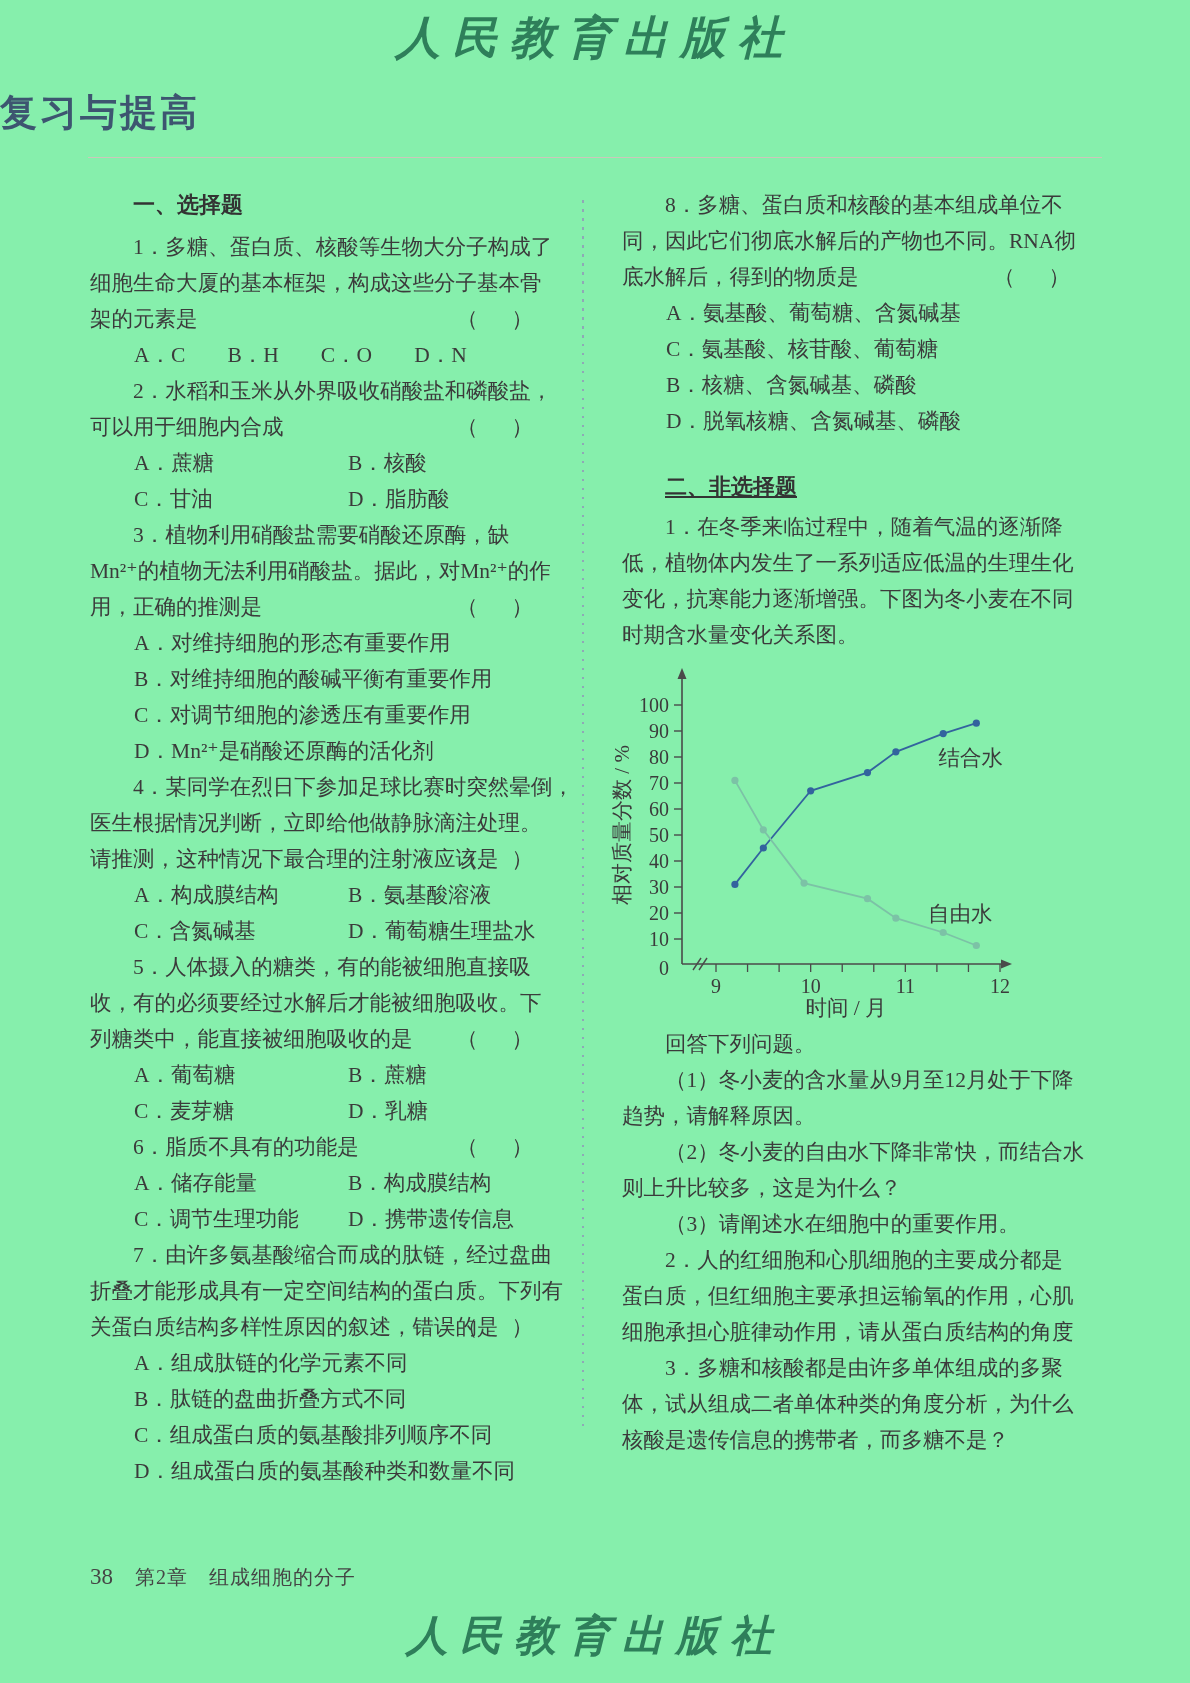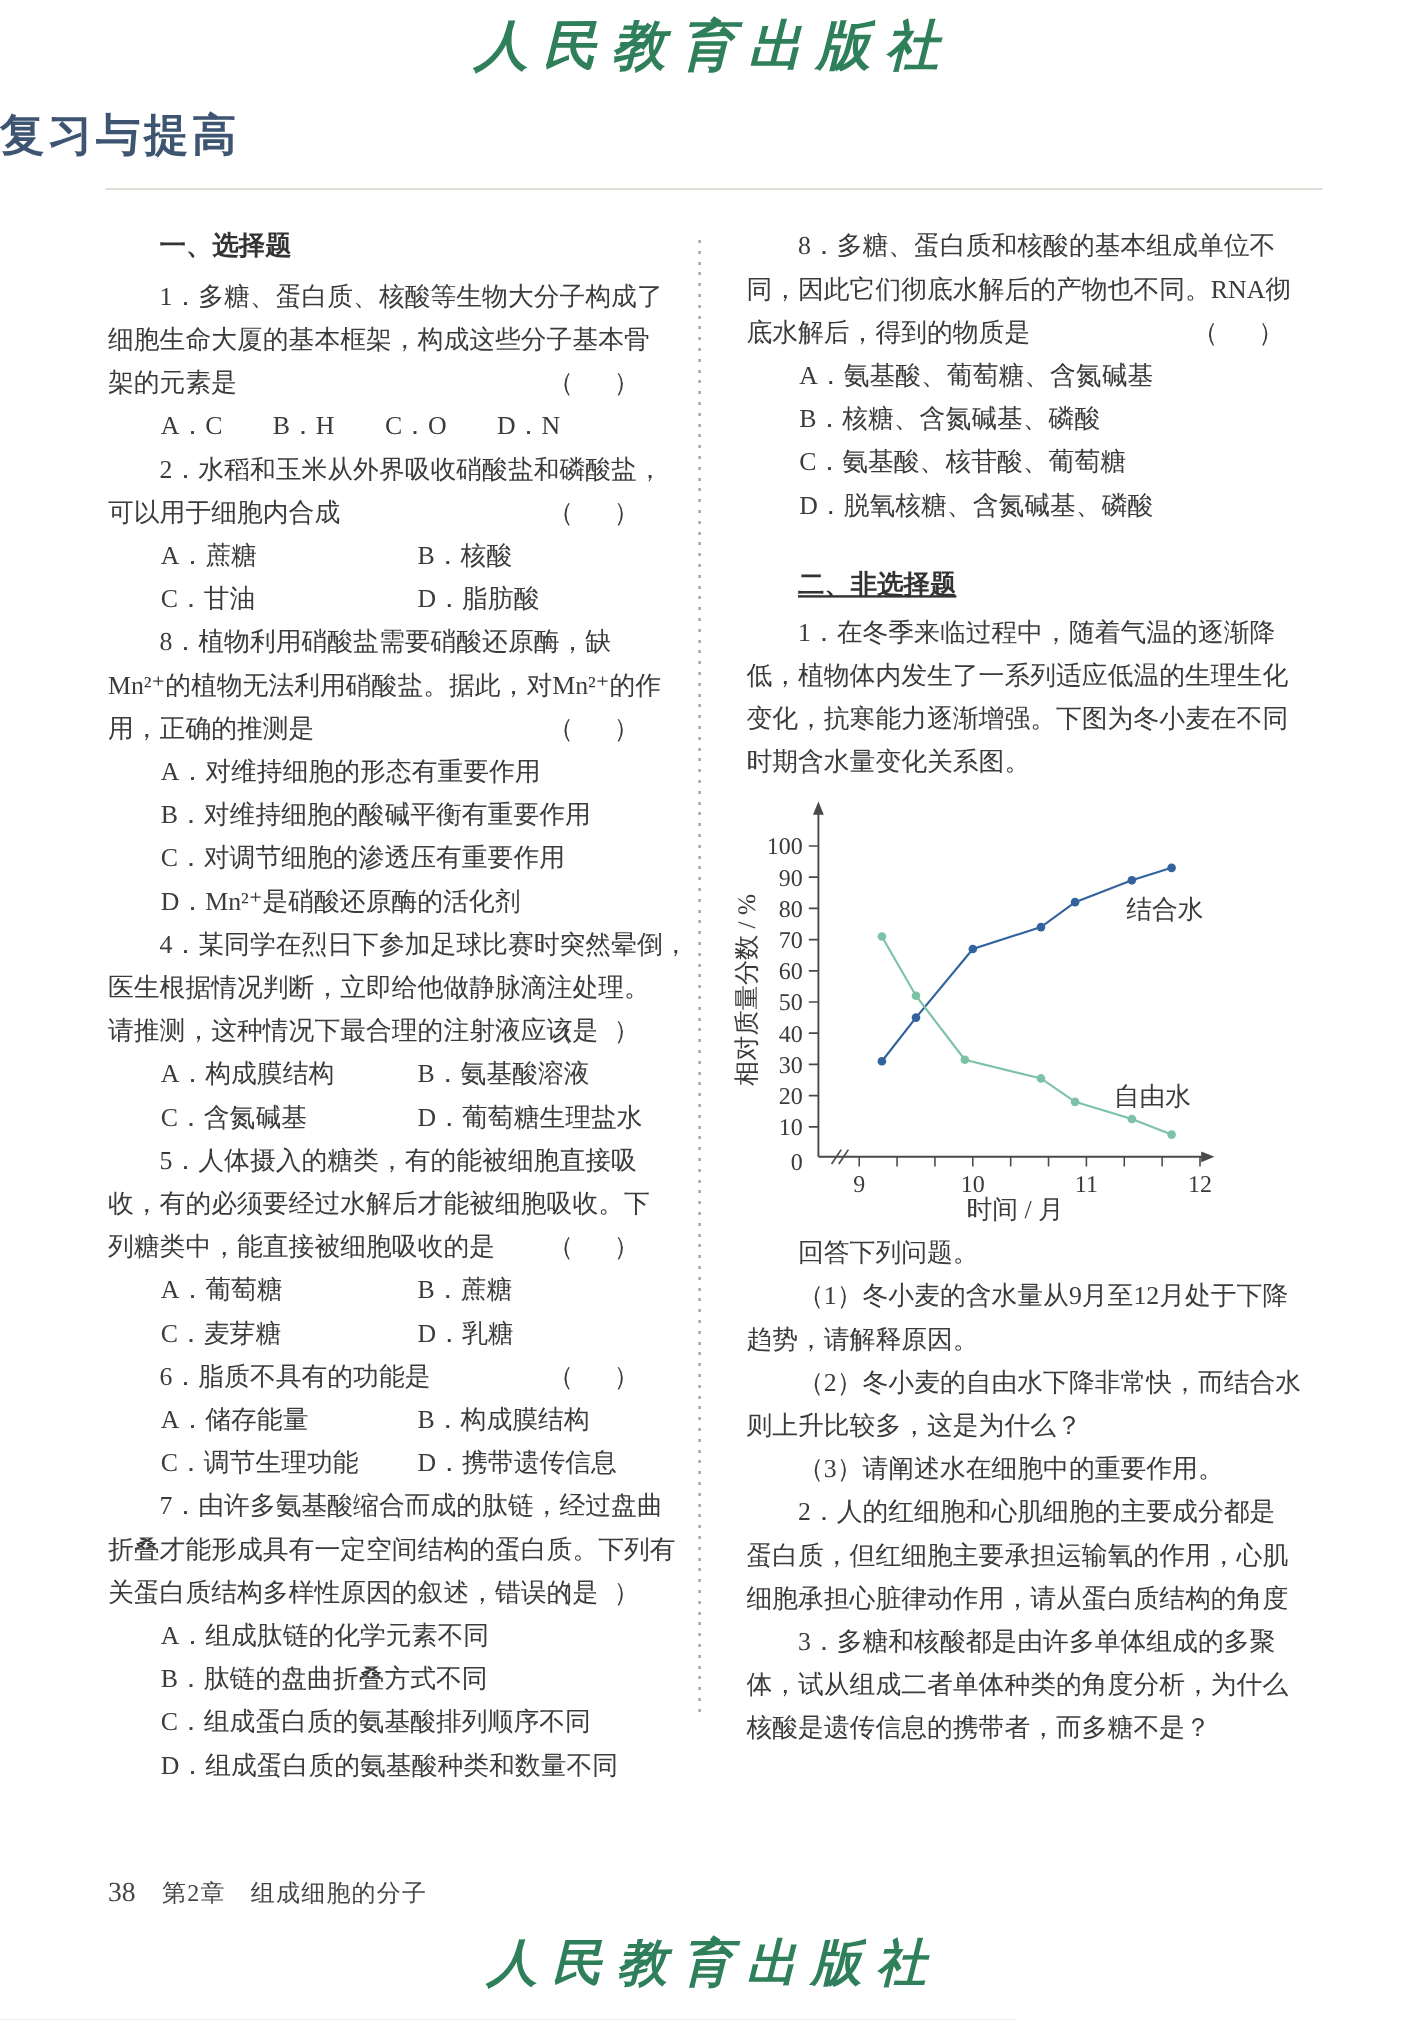--- a/index.html
+++ b/index.html
@@ -1,18 +1,18 @@
 <!DOCTYPE html>
 <html><head>
 <meta charset="utf-8">
 <style>
   html,body{margin:0;padding:0;background:#e8e4da;}
   .page{
     position:relative;width:1190px;height:1683px;margin:0 auto;
-    background:#ffffff;overflow:hidden;
+    background:#86efac;overflow:hidden;
     font-family:"Liberation Serif","DejaVu Serif",serif;
     color:#3b3b3b;font-size:21.5px;
   }
   
   .logo{
     position:absolute;left:0;width:1190px;text-align:center;
     font-family:"DejaVu Serif","Liberation Serif",serif;
     font-style:italic;font-weight:600;color:#2e7f5a;
     font-size:45px;letter-spacing:12px;white-space:nowrap;
   }
@@ -79,21 +79,21 @@
         <div class="ln indent">2．水稻和玉米从外界吸收硝酸盐和磷酸盐，</div>
         <div class="ln">可以用于细胞内合成<span class="bracket">（　）</span></div>
         <div class="opt-row">
           <span>A．蔗糖</span>
           <span>B．核酸</span>
         </div>
         <div class="opt-row">
           <span>C．甘油</span>
           <span>D．脂肪酸</span>
         </div>
-        <div class="ln indent">8．植物利用硝酸盐需要硝酸还原酶，缺</div>
+        <div class="ln indent">3．植物利用硝酸盐需要硝酸还原酶，缺</div>
         <div class="ln">Mn²⁺的植物无法利用硝酸盐。据此，对Mn²⁺的作</div>
         <div class="ln">用，正确的推测是<span class="bracket">（　）</span></div>
         <div class="opt-line">A．对维持细胞的形态有重要作用</div>
         <div class="opt-line">B．对维持细胞的酸碱平衡有重要作用</div>
         <div class="opt-line">C．对调节细胞的渗透压有重要作用</div>
         <div class="opt-line">D．Mn²⁺是硝酸还原酶的活化剂</div>
         <div class="ln indent">4．某同学在烈日下参加足球比赛时突然晕倒，</div>
         <div class="ln">医生根据情况判断，立即给他做静脉滴注处理。</div>
         <div class="ln">请推测，这种情况下最合理的注射液应该是<span class="bracket">（　）</span></div>
         <div class="opt-row">
@@ -133,22 +133,22 @@
         <div class="opt-line">D．组成蛋白质的氨基酸种类和数量不同</div>
       </div>
   </div>
 
   <div class="col col-right">
     <div id="q8-block">
         <div class="ln indent">8．多糖、蛋白质和核酸的基本组成单位不</div>
         <div class="ln">同，因此它们彻底水解后的产物也不同。RNA彻</div>
         <div class="ln">底水解后，得到的物质是<span class="bracket">（　）</span></div>
         <div class="opt-line">A．氨基酸、葡萄糖、含氮碱基</div>
+        <div class="opt-line">C．氨基酸、核苷酸、葡萄糖</div>
         <div class="opt-line">B．核糖、含氮碱基、磷酸</div>
-        <div class="opt-line">C．氨基酸、核苷酸、葡萄糖</div>
         <div class="opt-line">D．脱氧核糖、含氮碱基、磷酸</div>
       </div>
     <div class="sec-heading second">二、非选择题</div>
     <div id="nq1-block">
         <div class="ln indent">1．在冬季来临过程中，随着气温的逐渐降</div>
         <div class="ln">低，植物体内发生了一系列适应低温的生理生化</div>
         <div class="ln">变化，抗寒能力逐渐增强。下图为冬小麦在不同</div>
         <div class="ln">时期含水量变化关系图。</div>
       </div>
     <svg id="chart" class="chart-svg" width="420" height="365" viewBox="0 0 420 365">

